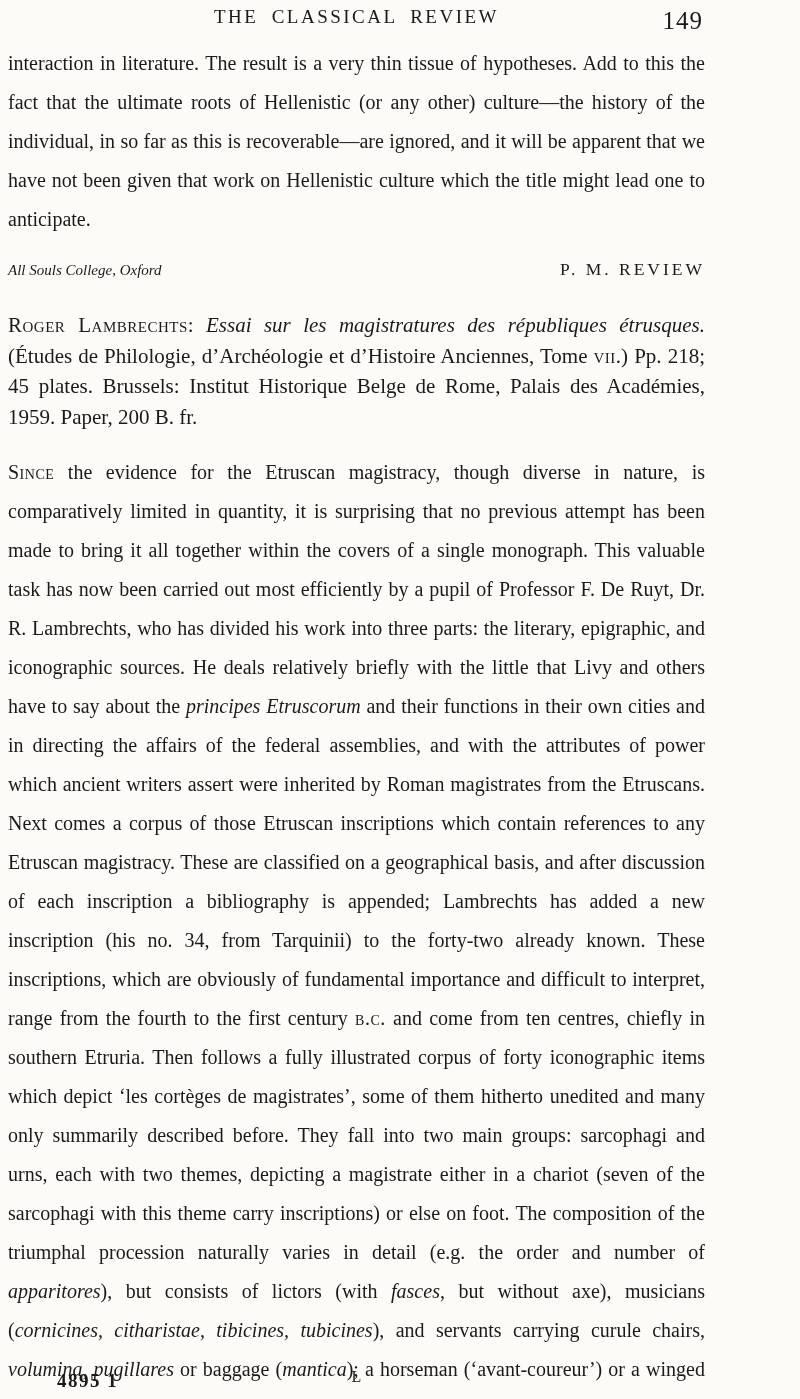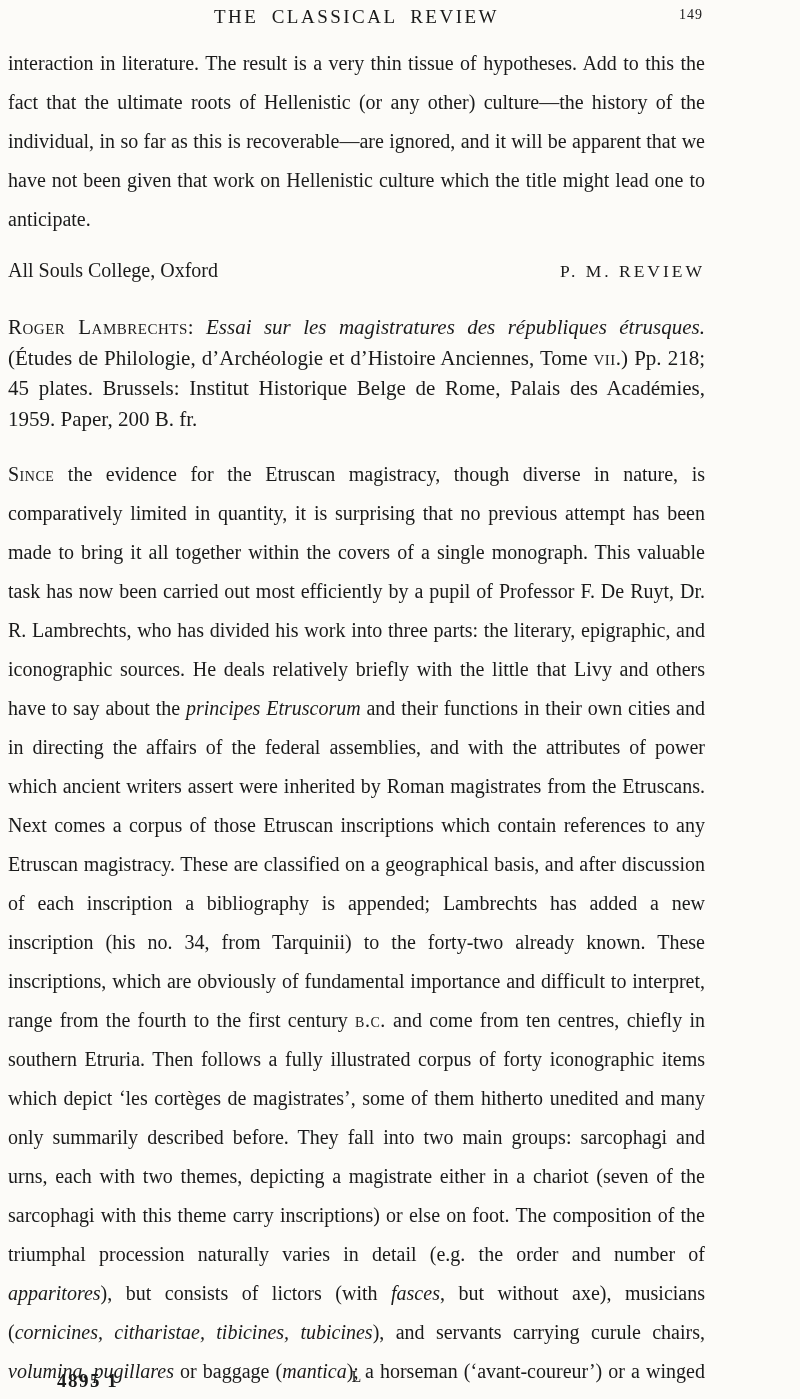--- a/index.html
+++ b/index.html
@@ -11,27 +11,27 @@
   .page{
     position:relative;width:713px;height:1399px;
     box-sizing:border-box;padding:6px 8px 0;overflow:hidden;
   }
   
   .running-head{position:relative;height:26px;}
   .jtitle{
     position:absolute;left:0;right:0;text-align:center;
     font-size:19px;letter-spacing:2.5px;word-spacing:6px;
   }
-  .pageno{position:absolute;right:2px;top:1px;font-size:14px;letter-spacing:1px;}
+  .pageno{position:absolute;right:2px;top:1px;font-size:25px;letter-spacing:1px;}
   
   .body-text{font-size:20px;line-height:39px;text-align:justify;}
   .para1{margin-top:12px;}
   
   .signature{display:flex;justify-content:space-between;align-items:baseline;margin-top:17px;}
-  .sig-place{font-size:20px;text-align:center;}
+  .sig-place{font-style:italic;font-size:15px;text-align:center;}
   .sig-author{font-size:17.5px;letter-spacing:3px;}
   
   .article-title{
     margin-top:26px;text-align:center;
     font-size:26px;letter-spacing:6px;word-spacing:12px;
   }
   
   .biblio{margin-top:30px;font-size:21px;line-height:30.5px;text-align:justify;}
   
   .review-body{margin-top:2px;}

